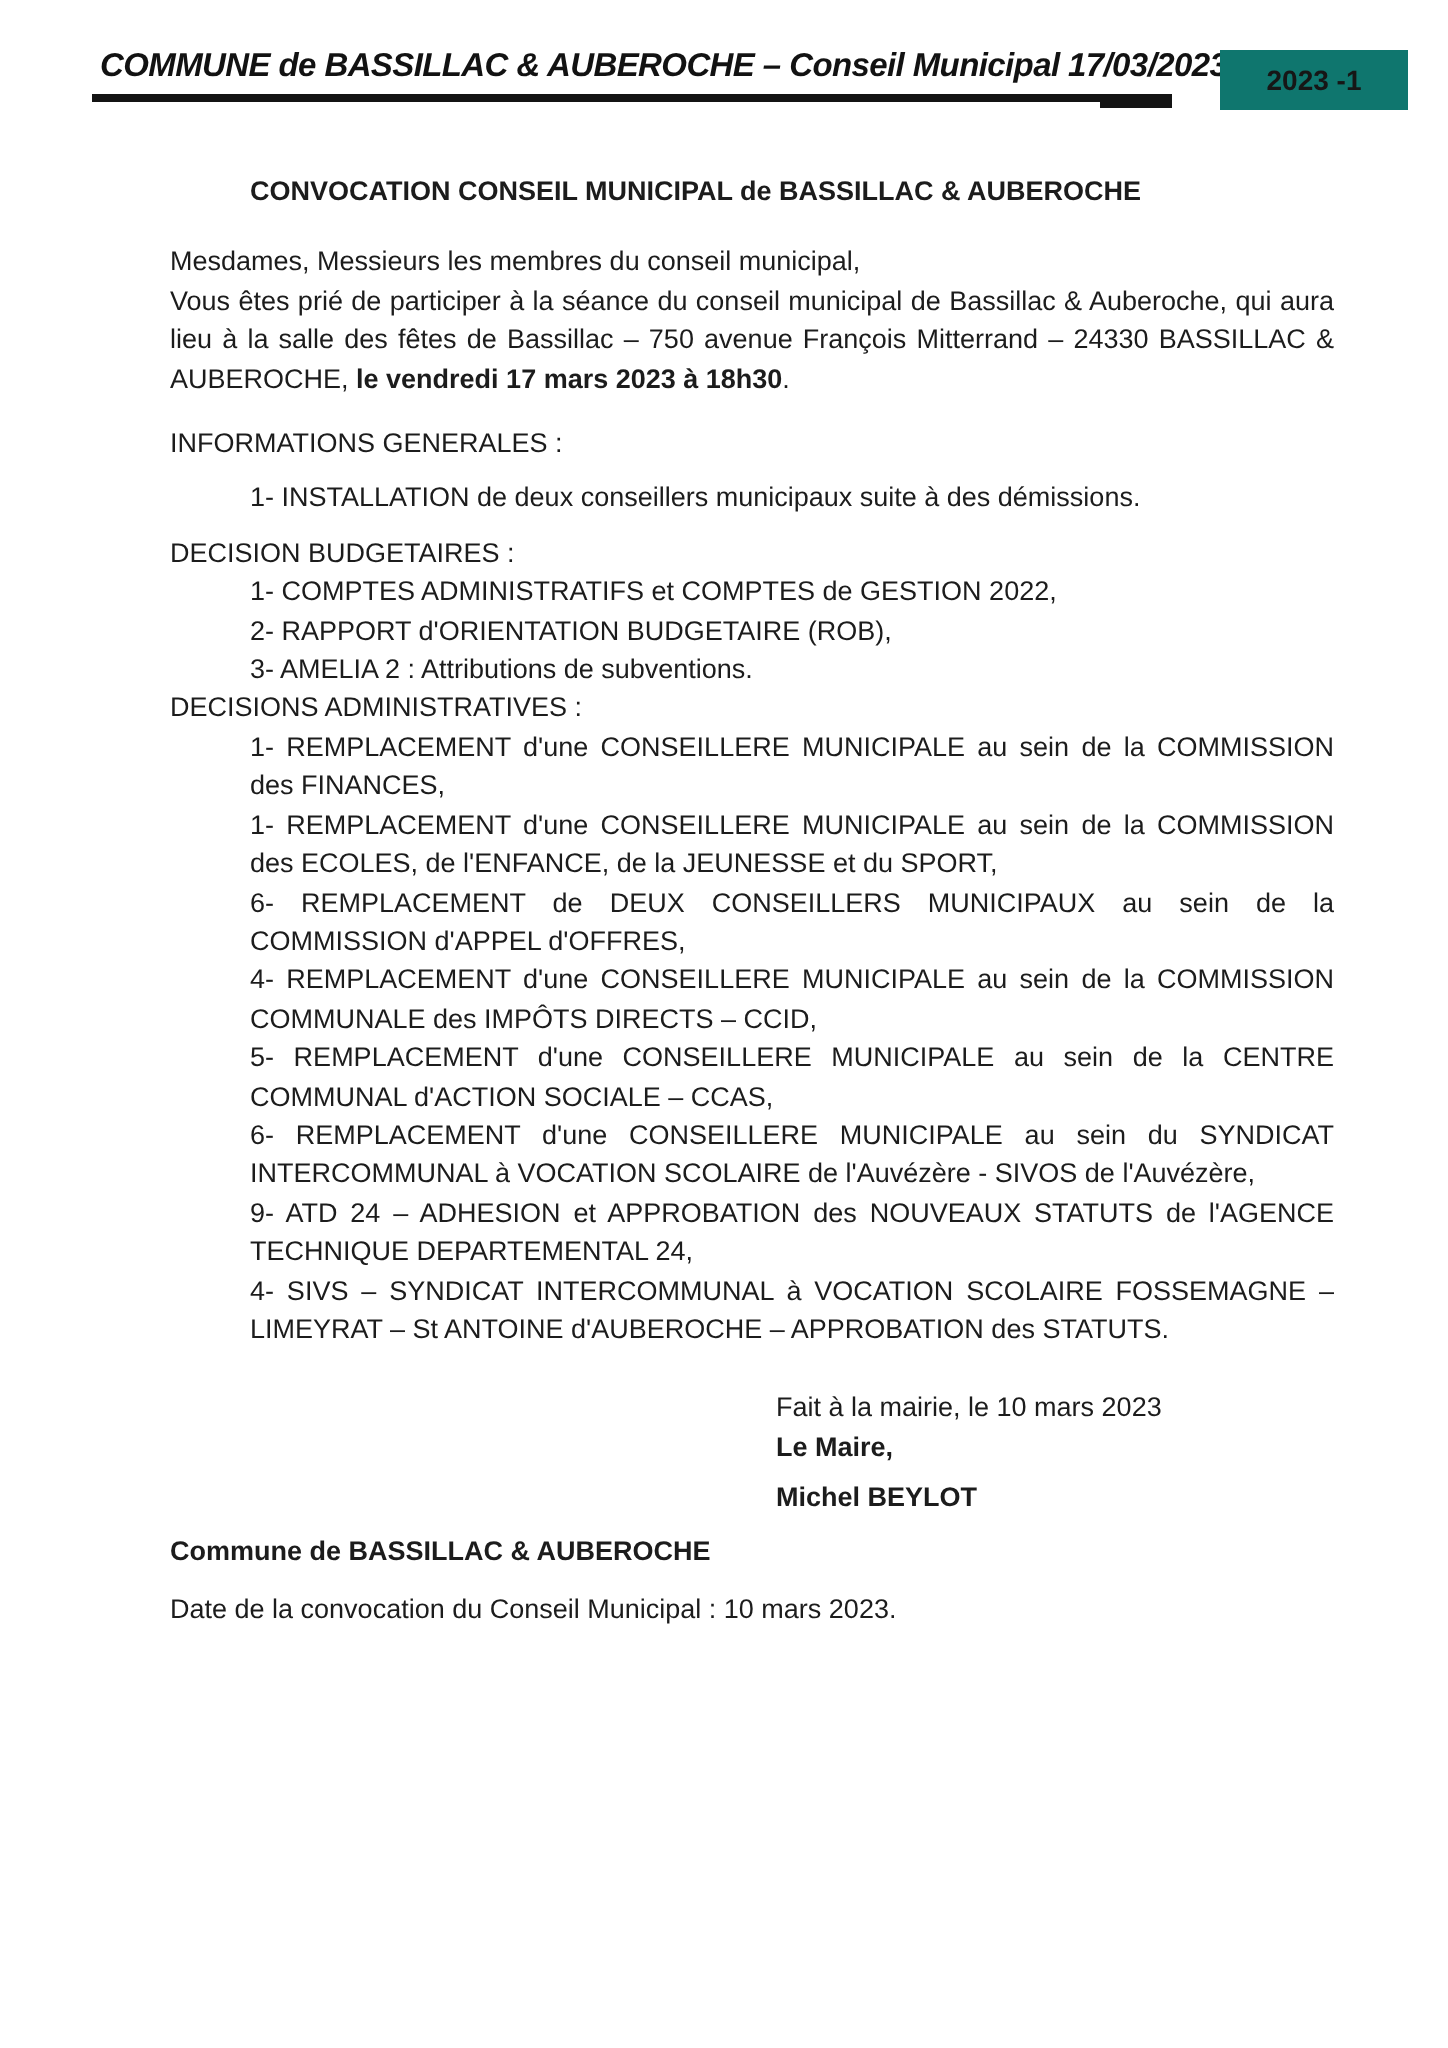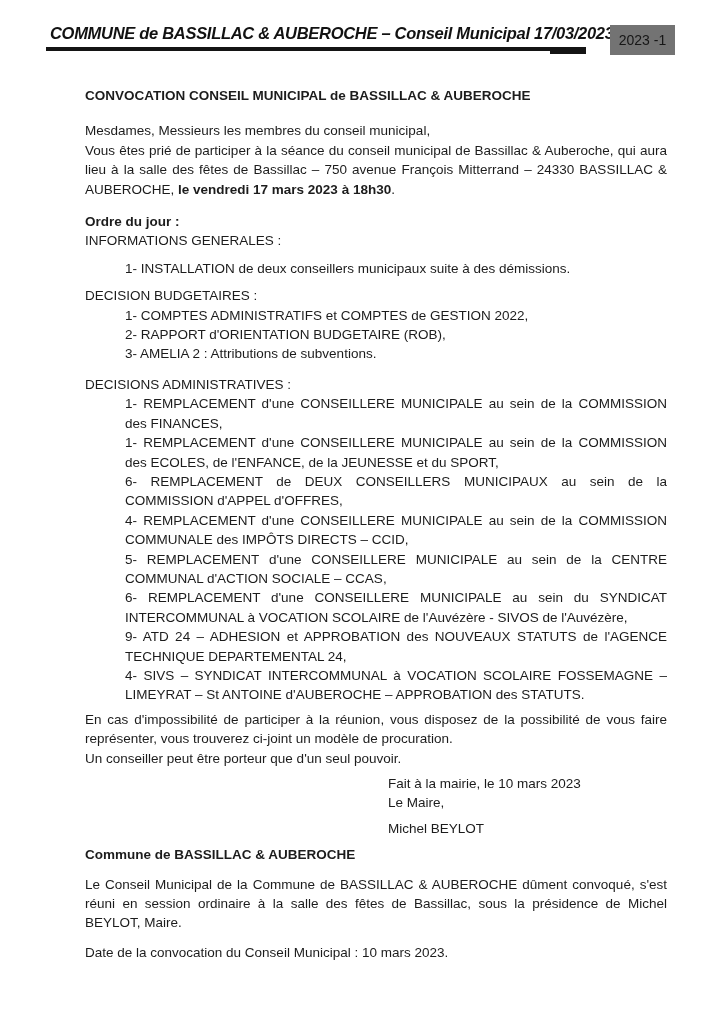--- a/index.html
+++ b/index.html
@@ -45,58 +45,59 @@
     right: -4px;
     top: 0px;
     width: 36px;
     height: 7px;
     background: #141414;
   }
   .page-badge {
     position: absolute;
     top: 25px;
     left: 610px;
-    width: 65px;
+    width: 94px;
     height: 30px;
-    background: #737373;
+    background: #0f766e;
     display: flex;
     align-items: center;
     justify-content: center;
-    font-weight: 400;
+    font-weight: 700;
     font-size: 14px;
     color: #161616;
   }
   
   .content {
     position: absolute;
     top: 86px;
     left: 85px;
     width: 582px;
     font-size: 13.5px;
     line-height: 19.4px;
   }
   .doc-title {
     font-weight: 700;
+    margin-left: 40px;
   }
   .para { text-align: justify; }
   .intro { margin-top: 16px; }
   .agenda-heading-block { margin-top: 13px; }
   .agenda-heading { font-weight: 700; }
   .agenda-item {
     margin-left: 40px;
     text-align: justify;
   }
   .gap-above-sm { margin-top: 8px; }
-  .gap-above-xs { margin-top: 11px; }
+  .gap-above-xs { margin-top: 0; }
   .closing { margin-top: 5px; }
   .signature {
-    margin-top: 6px;
+    margin-top: 20px;
     margin-left: 303px;
   }
-  .sig-bold { font-weight: 400; }
+  .sig-bold { font-weight: 700; }
   .sig-name { margin-top: 6px; }
   .minutes-head {
     margin-top: 7px;
     font-weight: 700;
   }
   .minutes-body { margin-top: 10px; }
   .convocation-date { margin-top: 10px; }
   .bold { font-weight: 700; }
 </style>
 </head>
@@ -116,54 +117,48 @@
   <div class="content">
 
     <div class="doc-title">CONVOCATION CONSEIL MUNICIPAL de BASSILLAC &amp; AUBEROCHE</div>
 
     <div class="intro">
       <div>Mesdames, Messieurs les membres du conseil municipal,</div>
       <div class="para"><span>Vous êtes prié de participer à la séance du conseil municipal de Bassillac &amp; Auberoche, qui aura lieu à la salle des fêtes de Bassillac – 750 avenue François Mitterrand – 24330 BASSILLAC &amp; AUBEROCHE, </span><span class="bold">le vendredi 17 mars 2023 à 18h30</span><span>.</span></div>
     </div>
 
     <div class="agenda-heading-block">
-      <div class="agenda-heading">Ordre du jour :</div>
       <div>INFORMATIONS GENERALES :</div>
     </div>
 
     <div class="agenda-item gap-above-sm">1- INSTALLATION de deux conseillers municipaux suite à des démissions.</div>
 
     <div class="gap-above-sm">DECISION BUDGETAIRES :</div>
     <div class="agenda-item">1- COMPTES ADMINISTRATIFS et COMPTES de GESTION 2022,</div>
     <div class="agenda-item">2- RAPPORT d'ORIENTATION BUDGETAIRE (ROB),</div>
     <div class="agenda-item">3- AMELIA 2 : Attributions de subventions.</div>
 
     <div class="gap-above-xs">DECISIONS ADMINISTRATIVES :</div>
     <div class="agenda-item">1- REMPLACEMENT d'une CONSEILLERE MUNICIPALE au sein de la COMMISSION des FINANCES,</div>
     <div class="agenda-item">1- REMPLACEMENT d'une CONSEILLERE MUNICIPALE au sein de la COMMISSION des ECOLES, de l'ENFANCE, de la JEUNESSE et du SPORT,</div>
     <div class="agenda-item">6- REMPLACEMENT de DEUX CONSEILLERS MUNICIPAUX au sein de la COMMISSION d'APPEL d'OFFRES,</div>
     <div class="agenda-item">4- REMPLACEMENT d'une CONSEILLERE MUNICIPALE au sein de la COMMISSION COMMUNALE des IMPÔTS DIRECTS – CCID,</div>
     <div class="agenda-item">5- REMPLACEMENT d'une CONSEILLERE MUNICIPALE au sein de la CENTRE COMMUNAL d'ACTION SOCIALE – CCAS,</div>
     <div class="agenda-item">6- REMPLACEMENT d'une CONSEILLERE MUNICIPALE au sein du SYNDICAT INTERCOMMUNAL à VOCATION SCOLAIRE de l'Auvézère - SIVOS de l'Auvézère,</div>
     <div class="agenda-item">9- ATD 24 – ADHESION et APPROBATION des NOUVEAUX STATUTS de l'AGENCE TECHNIQUE DEPARTEMENTAL 24,</div>
     <div class="agenda-item">4- SIVS – SYNDICAT INTERCOMMUNAL à VOCATION SCOLAIRE FOSSEMAGNE – LIMEYRAT – St ANTOINE d'AUBEROCHE – APPROBATION des STATUTS.</div>
 
-    <div class="closing">
-      <div class="para">En cas d'impossibilité de participer à la réunion, vous disposez de la possibilité de vous faire représenter, vous trouverez ci-joint un modèle de procuration.</div>
-      <div>Un conseiller peut être porteur que d'un seul pouvoir.</div>
-    </div>
 
     <div class="signature">
       <div>Fait à la mairie, le 10 mars 2023</div>
       <div class="sig-bold">Le Maire,</div>
       <div class="sig-bold sig-name">Michel BEYLOT</div>
     </div>
 
     <div class="minutes-head">
       <div>Commune de BASSILLAC &amp; AUBEROCHE</div>
     </div>
 
-    <div class="minutes-body para">Le Conseil Municipal de la Commune de BASSILLAC &amp; AUBEROCHE dûment convoqué, s'est réuni en session ordinaire à la salle des fêtes de Bassillac, sous la présidence de Michel BEYLOT, Maire.</div>
 
     <div class="convocation-date">Date de la convocation du Conseil Municipal : 10 mars 2023.</div>
 
   </div>
 </div>
 
 </body></html>

